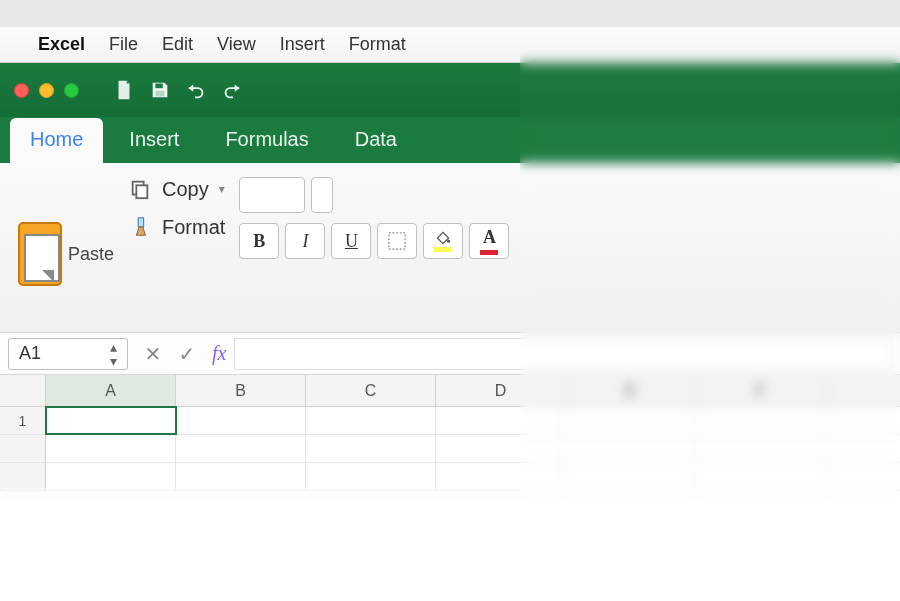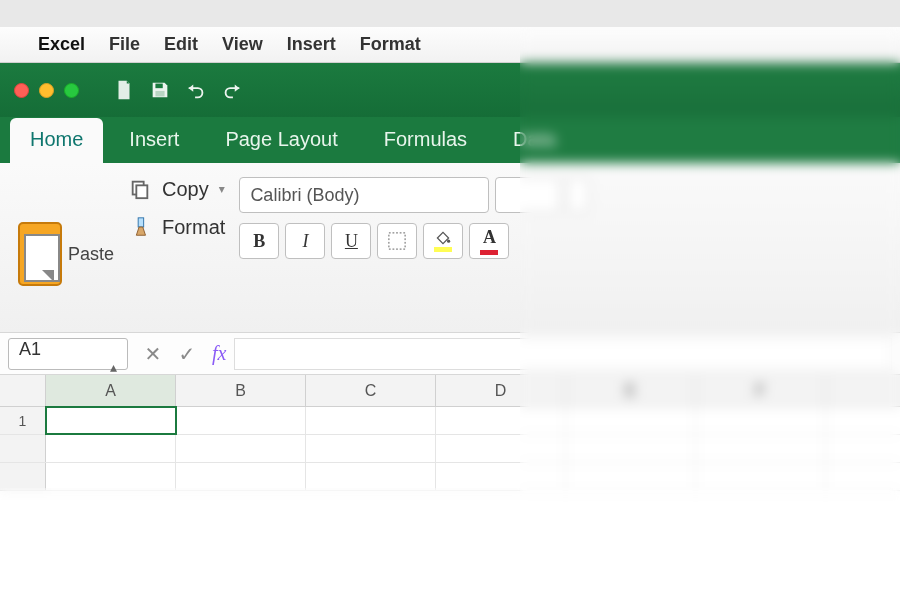--- a/index.html
+++ b/index.html
@@ -3,35 +3,35 @@
 <meta charset="utf-8">
 <style>
   * { box-sizing: border-box; margin: 0; padding: 0; }
   body { font-family: -apple-system, "Helvetica Neue", Arial, sans-serif; background: #e8e8e8; }
   .window { width: 900px; height: 601px; background: #fff; position: relative; overflow: hidden; margin-top: 27px; }
 
   
   .menubar { height: 36px; background: linear-gradient(#fdfdfd,#f2f2f2); display: flex; align-items: center; padding: 0 14px; border-bottom: 1px solid #d0d0d0; gap: 24px; font-size: 18px; color: #333; }
   .menubar .apple { font-size: 20px; color: #222; }
   .menubar .appname { font-weight: 700; color: #111; }
-  .menubar .menuitem { color: #333; cursor: default; font-weight: bold; }
+  .menubar .menuitem { color: #333; cursor: default; }
 
   
   .titlebar { height: 54px; background: linear-gradient(#1b7a3f,#156d37); display: flex; align-items: center; padding: 0 14px; gap: 14px; }
   .traffic { display: flex; gap: 10px; margin-right: 20px; }
   .tl { width: 15px; height: 15px; border-radius: 50%; }
   .tl.red { background: #ff5f56; border: 1px solid #e0443e; }
   .tl.yellow { background: #ffbd2e; border: 1px solid #dea123; }
   .tl.green { background: #27c93f; border: 1px solid #1aab29; }
   .qat-icon { color: #fff; opacity: .92; display: inline-flex; }
 
   
   .tabs { height: 46px; background: #1b7a3f; display: flex; align-items: flex-end; padding: 0 10px; gap: 6px; color: #fff; font-size: 20px; }
   .tab { padding: 10px 20px 12px; cursor: default; color: #e8f5ec; }
-  .tab.active { background: #fafafa; color: #0f766e; border-radius: 6px 6px 0 0; }
+  .tab.active { background: #fafafa; color: #3b82f6; border-radius: 6px 6px 0 0; }
 
   
   .ribbon { background: linear-gradient(#fafafa,#f0f0f0); border-bottom: 1px solid #d7d7d7; min-height: 170px; display: flex; padding: 14px 12px 8px; gap: 14px; }
   .group { display: flex; }
   .group.clipboard { align-items: center; }
   .clipboard-icon { width: 56px; height: 70px; position: relative; }
   .clip-back { position: absolute; inset: 6px 6px 0 6px; background: #f6a623; border: 2px solid #c67a0b; border-radius: 5px; }
   .clip-front { position: absolute; left: 12px; top: 18px; width: 36px; height: 48px; background: #fff; border: 2px solid #888; }
   .clip-fold { position: absolute; right: 4px; bottom: -2px; width: 0; height: 0; border-left: 12px solid transparent; border-top: 12px solid #888; }
   .paste-label { margin-top: 8px; font-size: 18px; color: #444; }
@@ -45,21 +45,21 @@
   .fontname { flex: 0 0 250px; height: 36px; background: #fff; border: 1px solid #bfbfbf; border-radius: 4px; padding: 0 10px; font-size: 18px; color: #555; display: flex; align-items: center; }
   .fontsize { width: 66px; height: 36px; background: #fff; border: 1px solid #bfbfbf; border-radius: 4px; }
   .stepper { width: 22px; height: 36px; background: #fff; border: 1px solid #bfbfbf; border-radius: 4px; }
   .btn-row { display: flex; gap: 6px; }
   .fmt-btn { min-width: 40px; height: 36px; background: #fff; border: 1px solid #bfbfbf; border-radius: 4px; display: flex; align-items: center; justify-content: center; font-size: 18px; color: #333; font-family: "Times New Roman", serif; }
   .fill-swatch { width: 18px; height: 5px; background: #fffd54; margin-top: 2px; }
   .textcolor-swatch { width: 18px; height: 5px; background: #d23; margin-top: 2px; }
 
   
   .formulabar { height: 42px; display: flex; align-items: center; background: #fdfdfd; border-bottom: 1px solid #d7d7d7; }
-  .namebox { width: 120px; height: 32px; margin: 0 8px; background: #fff; border: 1px solid #bbb; border-radius: 3px; display: flex; align-items: flex-start; padding: 0 10px; font-size: 18px; color: #333; flex-direction: column; }
+  .namebox { width: 120px; height: 32px; margin: 0 8px; background: #fff; border: 1px solid #bbb; border-radius: 3px; display: flex; align-items: center; padding: 0 10px; font-size: 18px; color: #333; }
   .namebox .spin { margin-left: auto; color: #666; font-size: 14px; line-height: 1; }
   .fbar-btn { width: 34px; text-align: center; color: #8a8a8a; font-size: 20px; }
   .fx { font-style: italic; font-family: serif; color: #8b5cf6; font-size: 20px; padding: 0 8px; }
   .fbar-input { flex: 1; height: 32px; background: #fff; border: 1px solid #ddd; margin-right: 8px; }
 
   
   .colhdr { height: 32px; display: flex; background: #f3f3f3; border-bottom: 1px solid #d0d0d0; }
   .corner { width: 46px; border-right: 1px solid #d0d0d0; }
   .ch { flex: 0 0 130px; border-right: 1px solid #d0d0d0; display: flex; align-items: center; justify-content: center; font-size: 16px; color: #555; }
   .ch.sel { background: #dfe9df; }
@@ -117,21 +117,20 @@
       <svg width="22" height="22" viewBox="0 0 24 24">
           <path fill="none" stroke="#fff" stroke-width="2" d="M20 10H10a5 5 0 1 0 0 10h3"></path>
           <path fill="#fff" d="M20 10l-5-4v8z"></path>
         </svg>
     </span>
   </div>
 
   <div class="tabs">
     <div class="tab active">Home</div>
     <div class="tab">Insert</div>
-    <div class="tab">Page Layout</div>
     <div class="tab">Formulas</div>
     <div class="tab">Data</div>
   </div>
 
   <div class="ribbon">
 
     <div class="group clipboard">
       <div class="clipboard-icon">
         <div class="clip-back"></div>
         <div class="clip-front">
@@ -158,21 +157,20 @@
               <rect x="10" y="2" width="6" height="10" fill="#b7dffb" stroke="#2a6fa8"></rect>
               <path d="M11 12l-3 9h10l-3-9z" fill="#d8a76a" stroke="#8a5a2a"></path>
             </svg>
         </span>
         <span>Format</span>
       </div>
     </div>
 
     <div class="fontgroup">
       <div class="font-row">
-        <div class="fontname">Calibri (Body)</div>
         <div class="fontsize"></div>
         <div class="stepper"></div>
       </div>
       <div class="btn-row">
         <div class="fmt-btn">
             <b>B</b>
           </div>
         <div class="fmt-btn">
             <i>I</i>
           </div>

